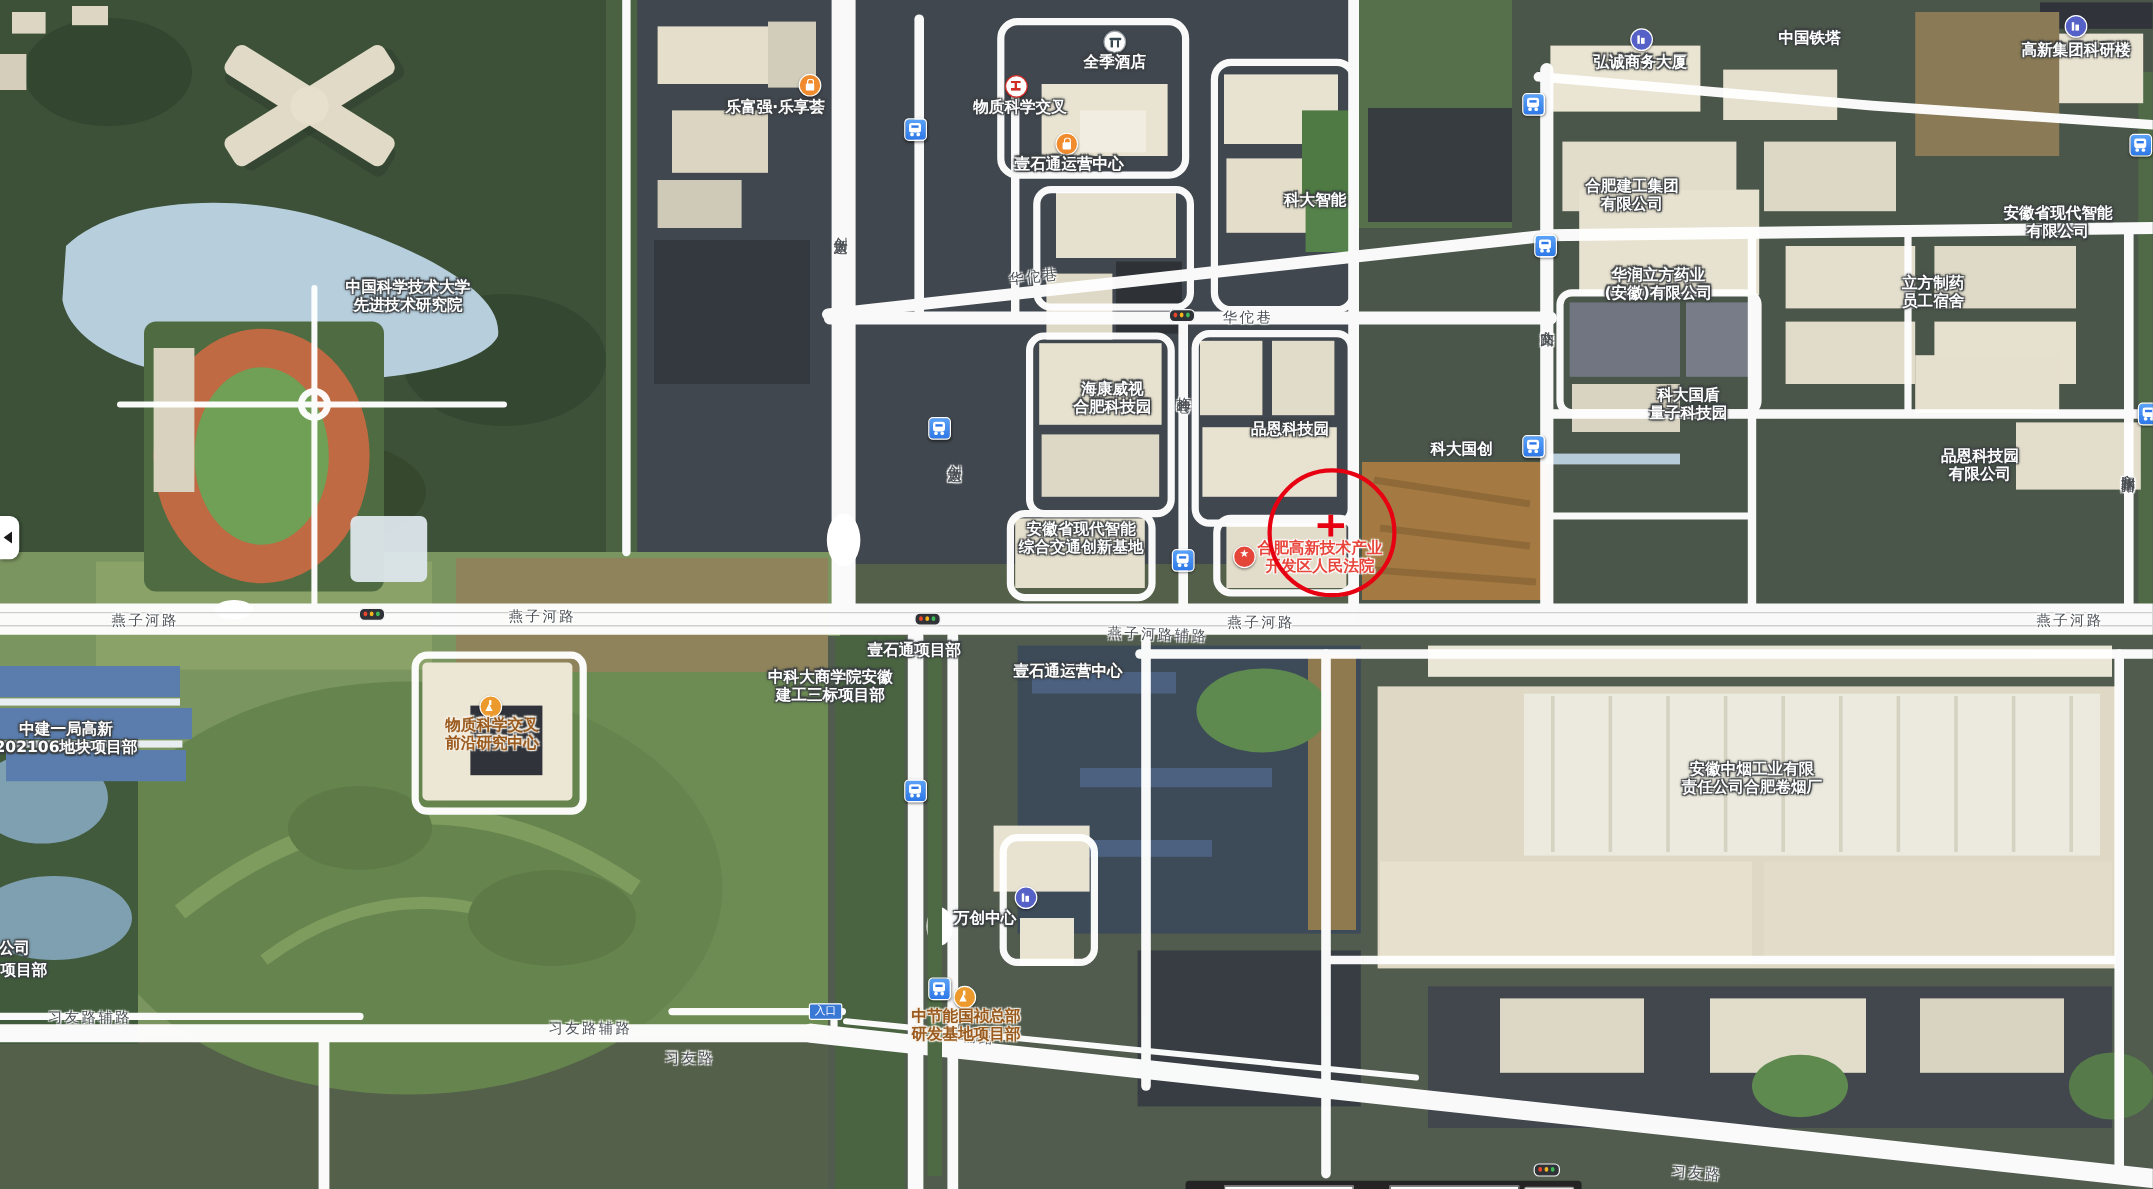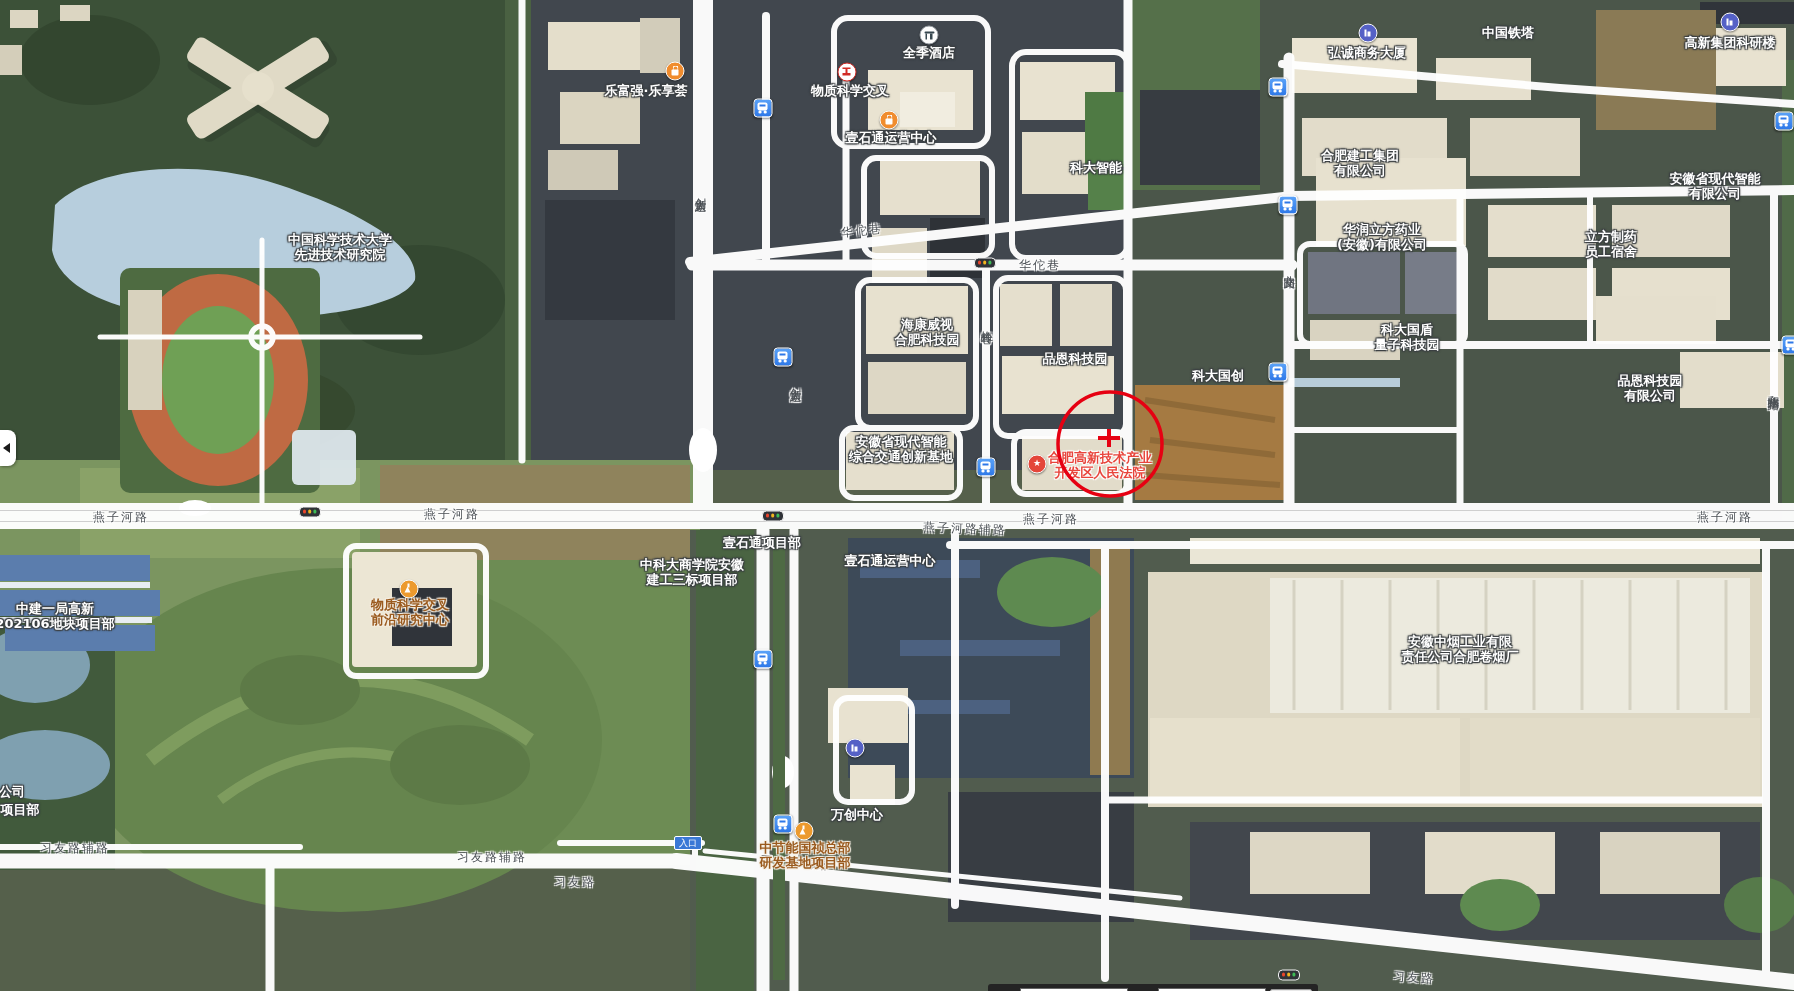--- a/index.html
+++ b/index.html
@@ -358,21 +358,21 @@
       <div class="poi" style="left: 692px; top: 572px;">
         <span class="l">中科大商学院安徽</span>
         <span class="l">建工三标项目部</span>
       </div>
       <div class="poi" style="left: 762px; top: 542px;">
         <span class="l">壹石通项目部</span>
       </div>
       <div class="poi" style="left: 890px; top: 560px;">
         <span class="l">壹石通运营中心</span>
       </div>
-      <div class="poi" style="left: 857px; top: 766px; margin-top: 48px;">
+      <div class="poi" style="left: 821px; top: 766px;">
         <span class="l">万创中心</span>
       </div>
       <div class="poi brown" style="left: 805px; top: 855px;">
         <span class="l">中节能国祯总部</span>
         <span class="l">研发基地项目部</span>
       </div>
       <div class="poi" style="left: 1460px; top: 649px;">
         <span class="l">安徽中烟工业有限</span>
         <span class="l">责任公司合肥卷烟厂</span>
       </div>

